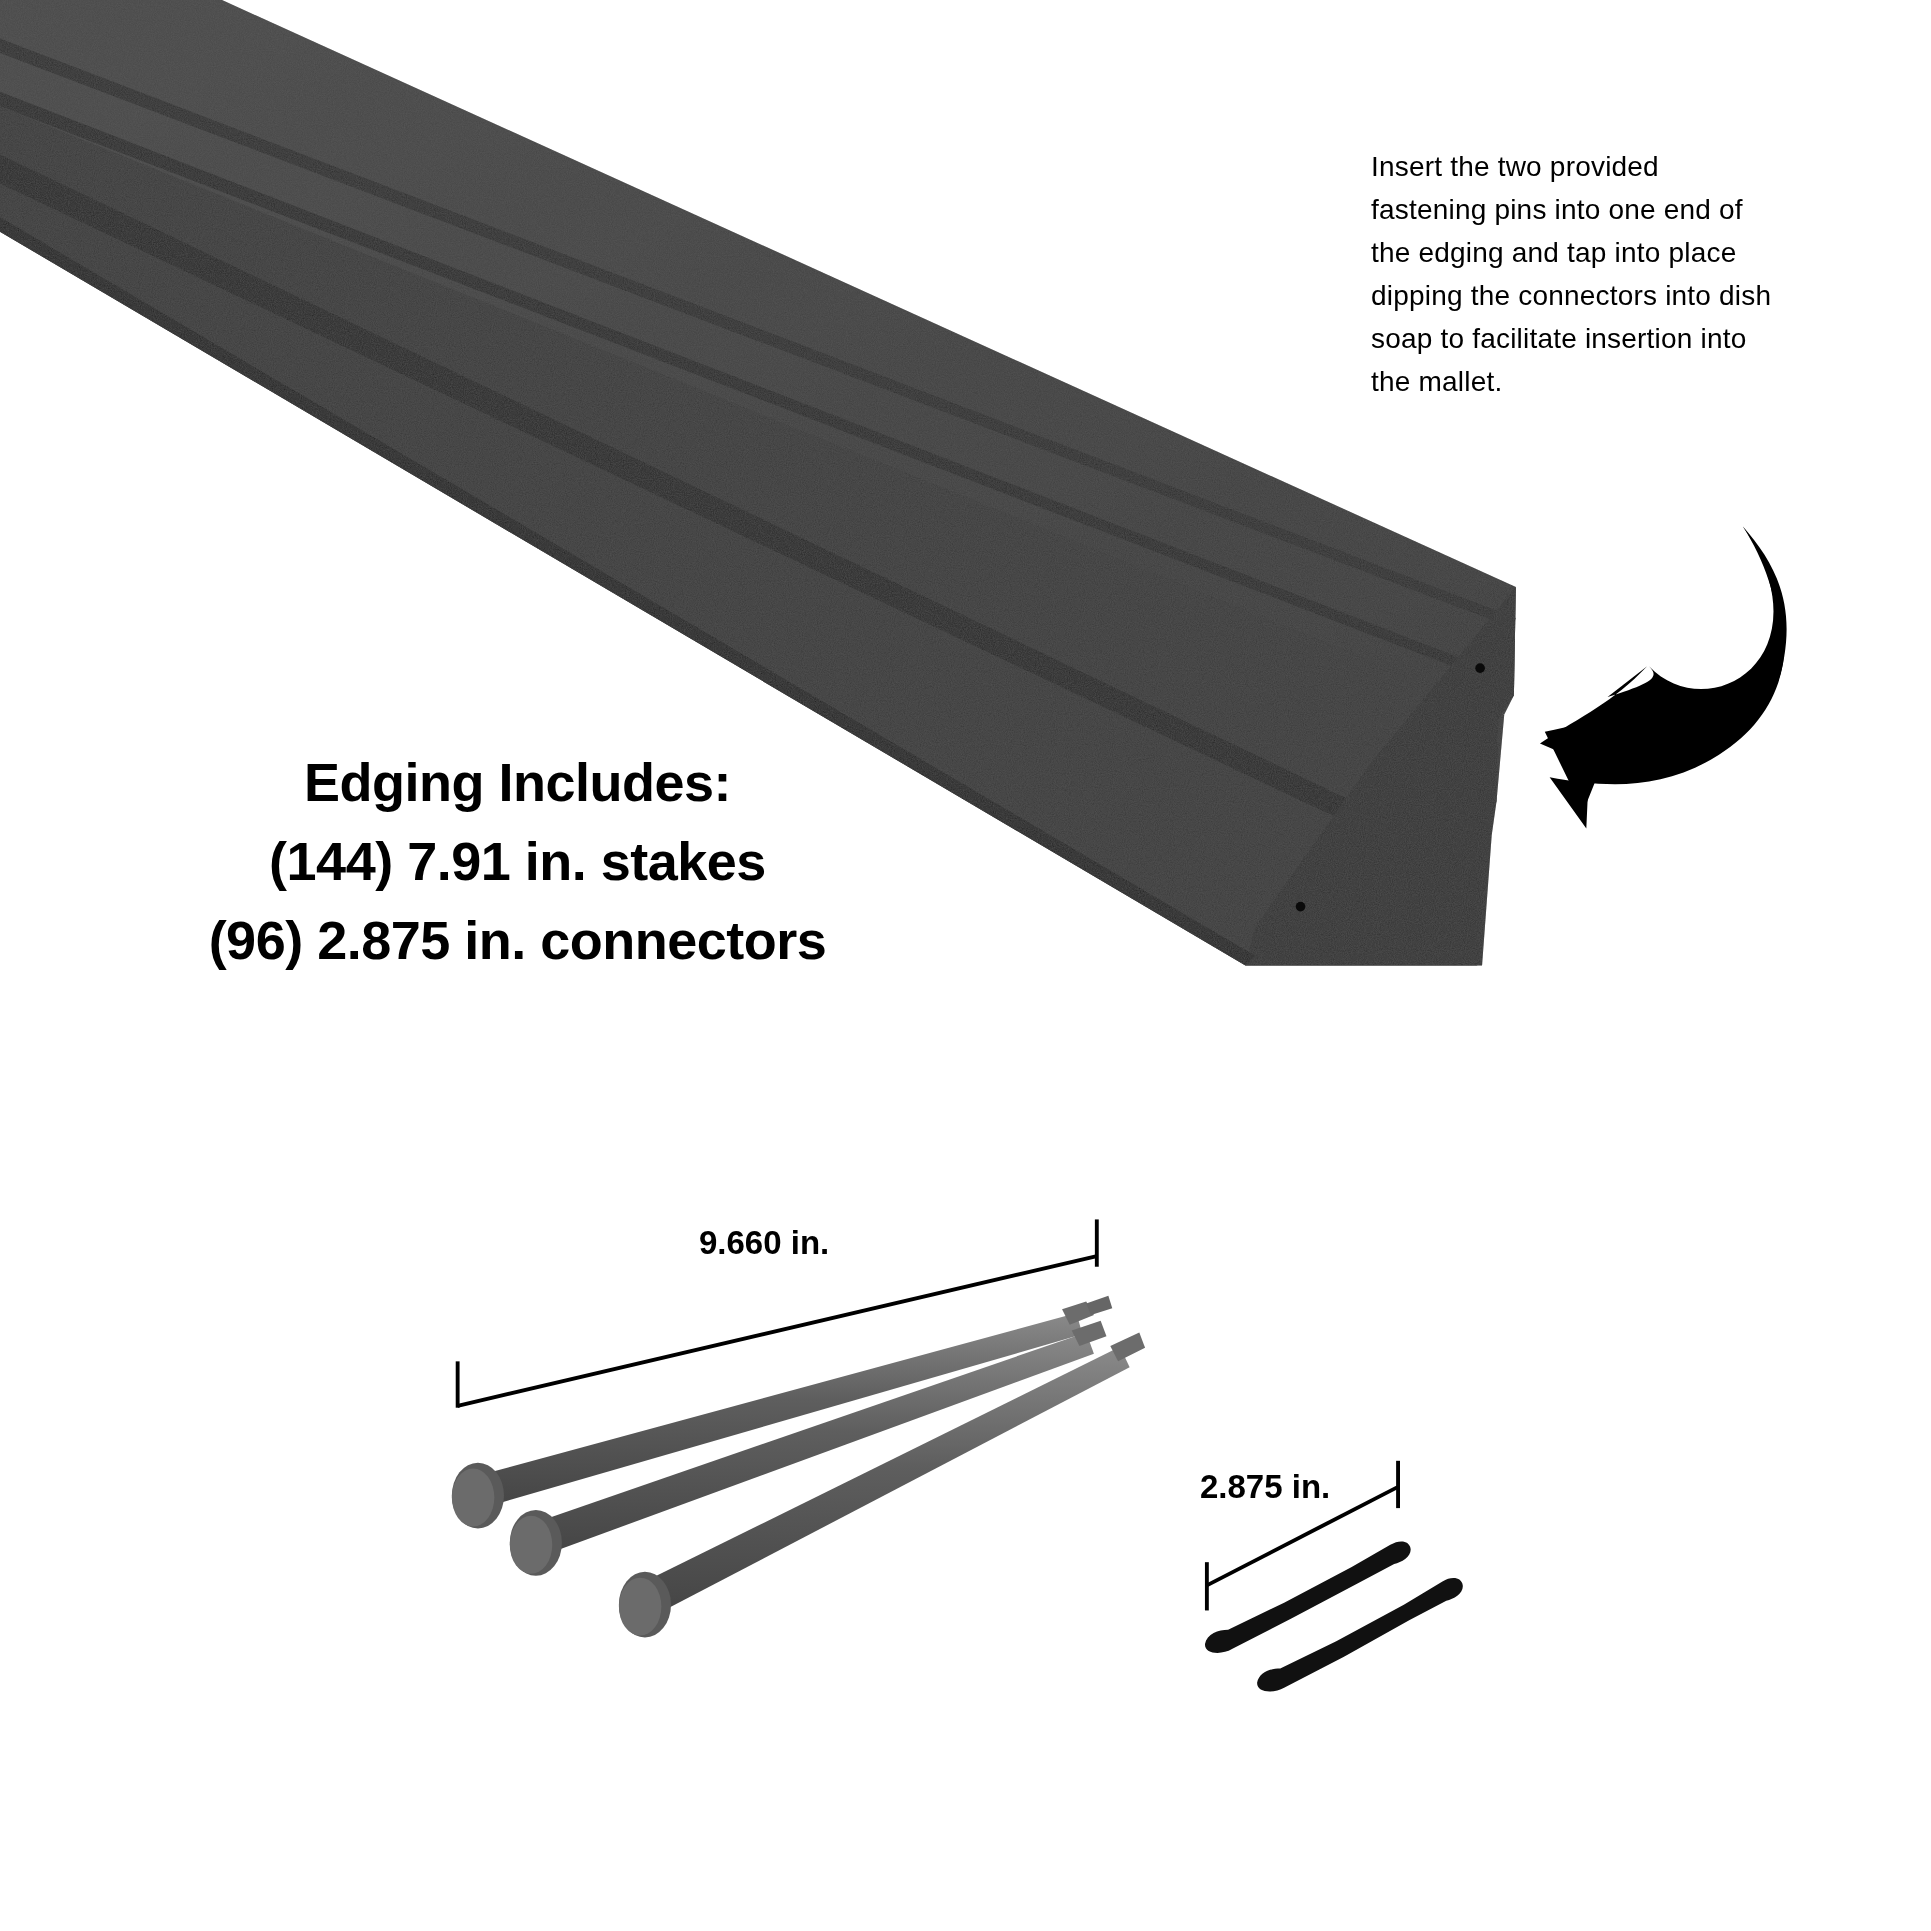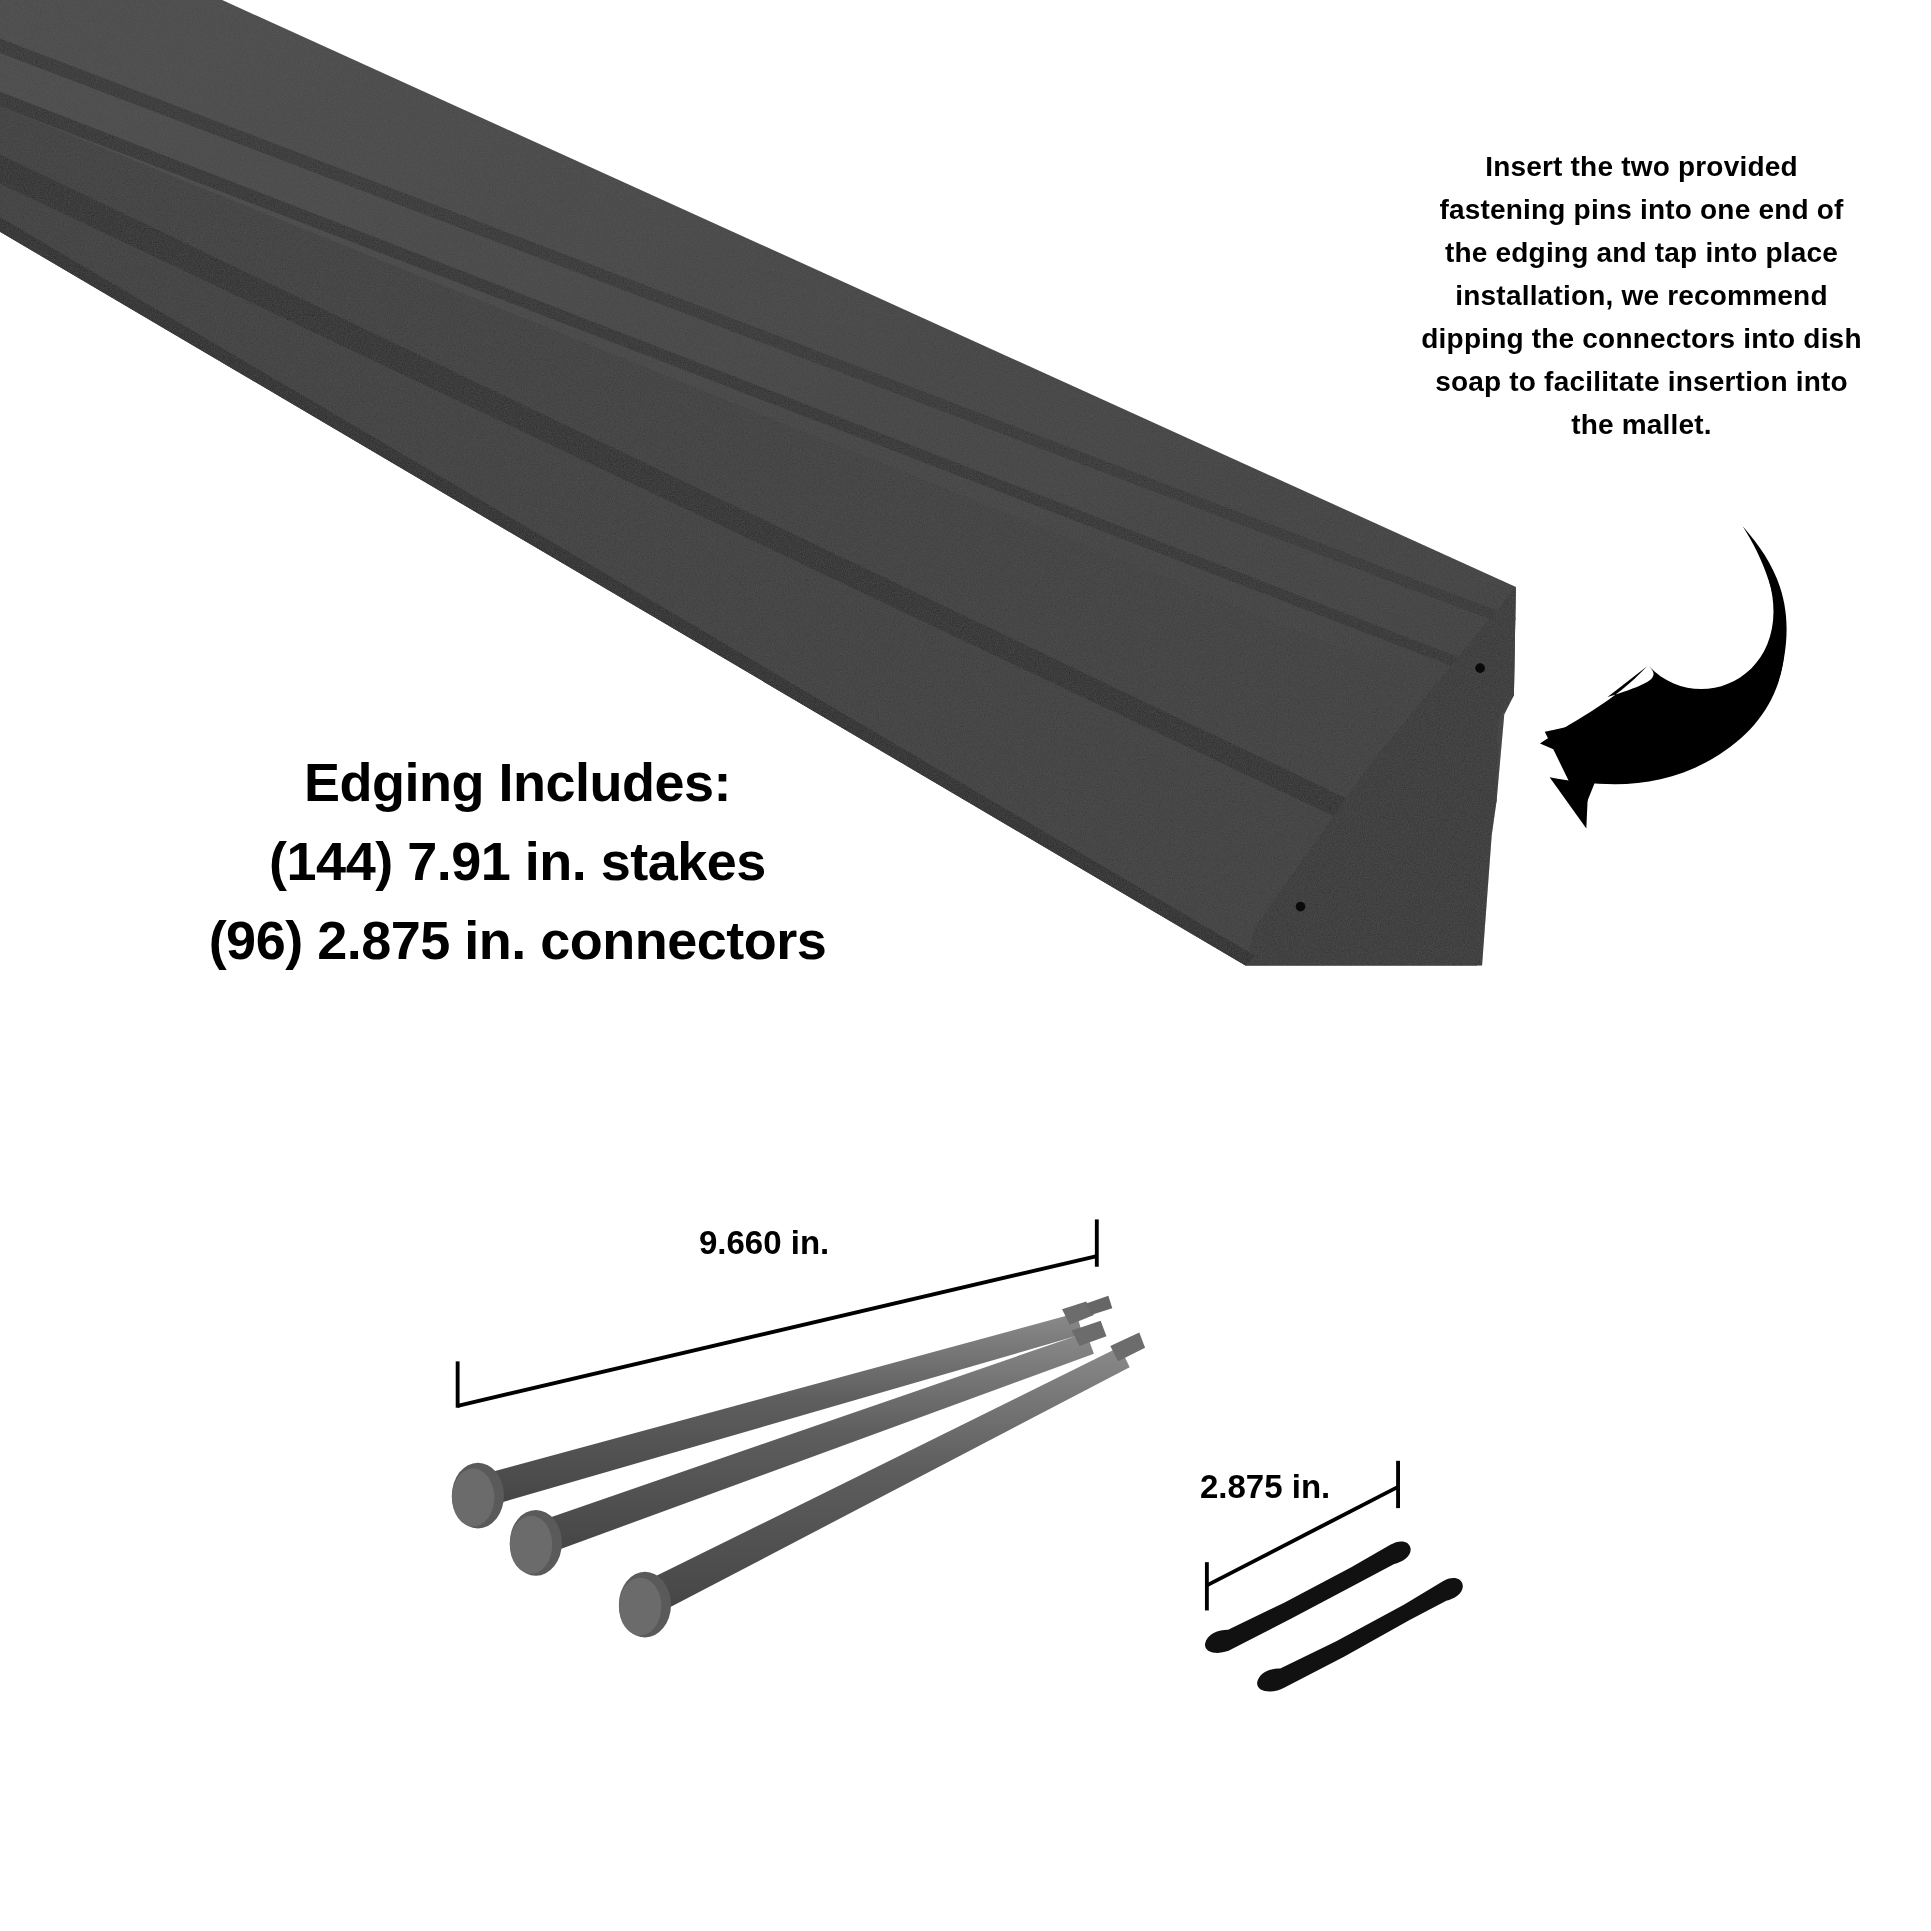--- a/index.html
+++ b/index.html
@@ -1,21 +1,21 @@
 <!DOCTYPE html>
 <html><head>
   <meta charset="utf-8">
   <style>
     html, body { margin: 0; padding: 0; background: #ffffff; }
     body { width: 1931px; height: 1931px; position: relative; overflow: hidden;
            font-family: "Liberation Sans", "DejaVu Sans", sans-serif; color: #000; }
     .layer { position: absolute; left: 0; top: 0; width: 1931px; height: 1931px; }
     .instructions {
       position: absolute; left: 1371px; top: 145px; width: 541px;
-      font-size: 28px; font-weight: 700; line-height: 43px; text-align: center;
+      font-size: 28px; font-weight: 400; line-height: 43px; text-align: left;
       letter-spacing: 0.2px;
     }
     .includes {
       position: absolute; left: 83px; top: 743px; width: 869px;
       font-size: 54px; font-weight: 700; line-height: 79px; letter-spacing: -0.5px;
     }
     .includes div { white-space: nowrap; text-align: center; }
     .dim-label {
       position: absolute; font-size: 33px; font-weight: 700; white-space: nowrap;
     }
@@ -109,21 +109,20 @@
   <g fill="#111">
     <path d="M1248,1703 C1250,1692 1262,1688 1272,1688 L1330,1660 L1400,1623 L1440,1600 C1450,1594 1460,1596 1461,1604 C1462,1612 1452,1618 1444,1620 L1406,1640 L1338,1676 L1276,1708 C1266,1714 1248,1714 1248,1703 Z"></path>
     <path d="M1302,1743 C1304,1732 1316,1728 1326,1728 L1384,1700 L1454,1662 L1494,1638 C1504,1632 1514,1634 1515,1642 C1516,1650 1506,1656 1498,1658 L1460,1678 L1392,1716 L1330,1748 C1320,1754 1302,1754 1302,1743 Z"></path>
   </g>
 </svg>
 
 <div class="instructions">
   <div>Insert the two provided</div>
   <div>fastening pins into one end of</div>
   <div>the edging and tap into place</div>
-  <div>installation, we recommend</div>
   <div>dipping the connectors into dish</div>
   <div>soap to facilitate insertion into</div>
   <div>the mallet.</div>
 </div>
 
 <div class="includes">
   <div>Edging Includes:</div>
   <div>(144) 7.91 in. stakes</div>
   <div>(96) 2.875 in. connectors</div>
 </div>

